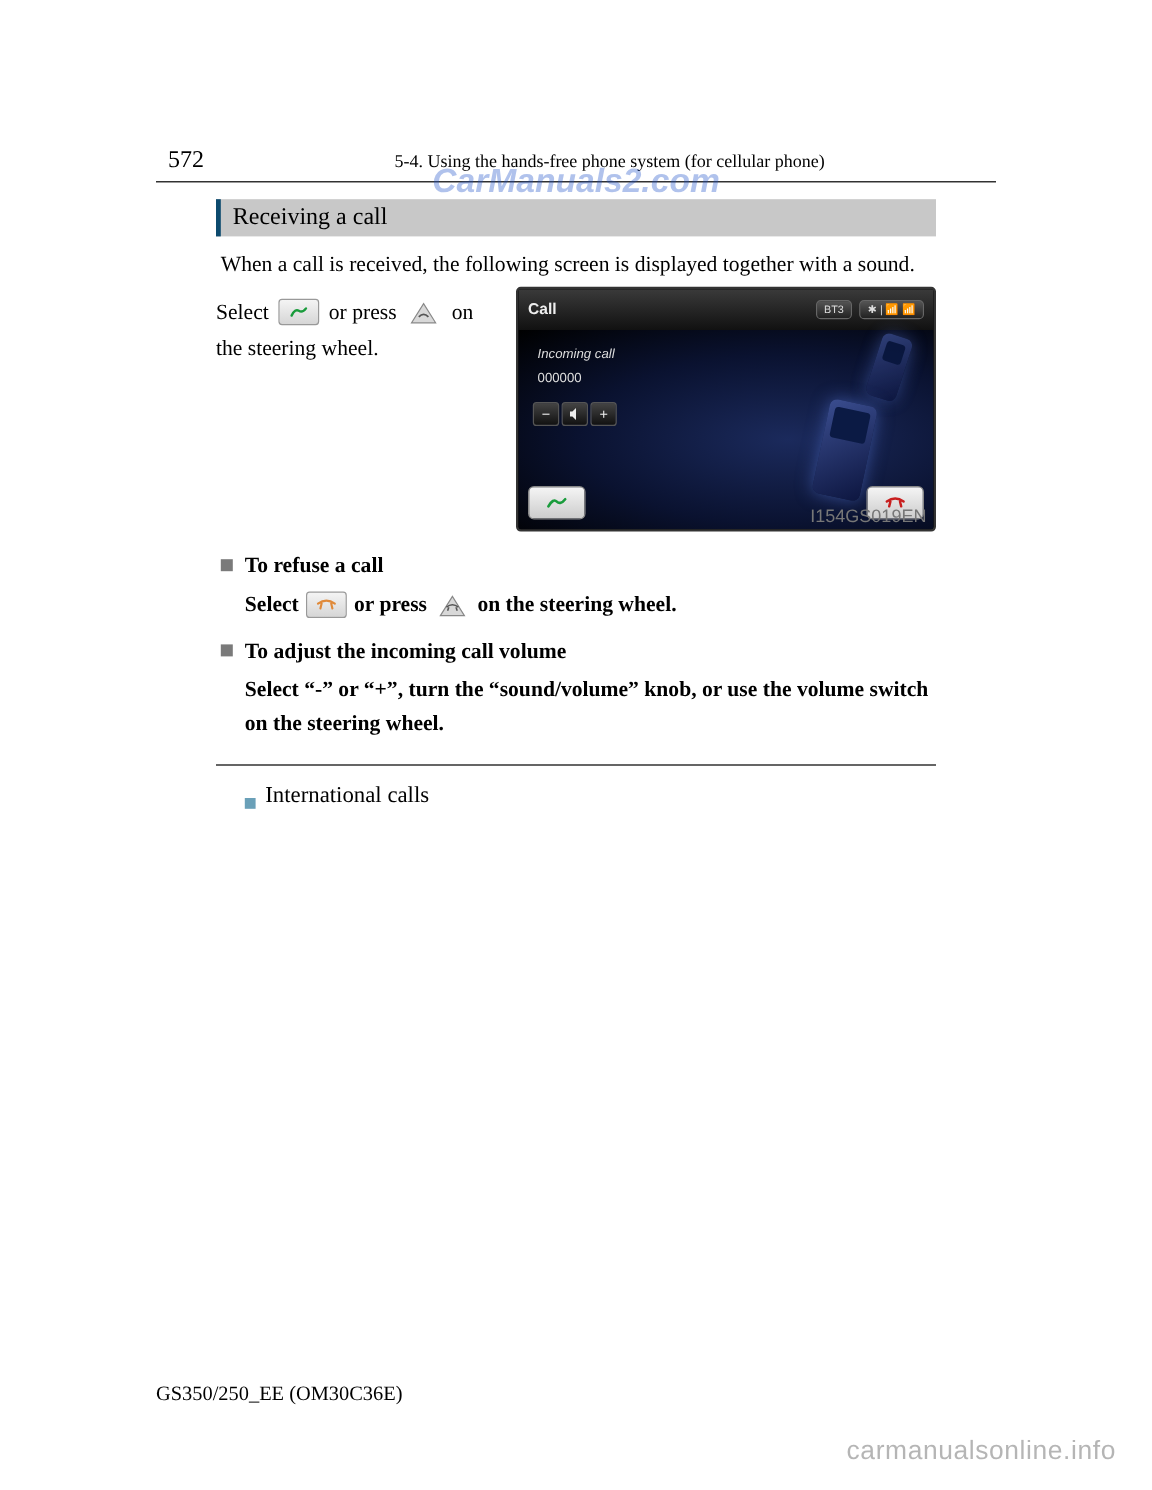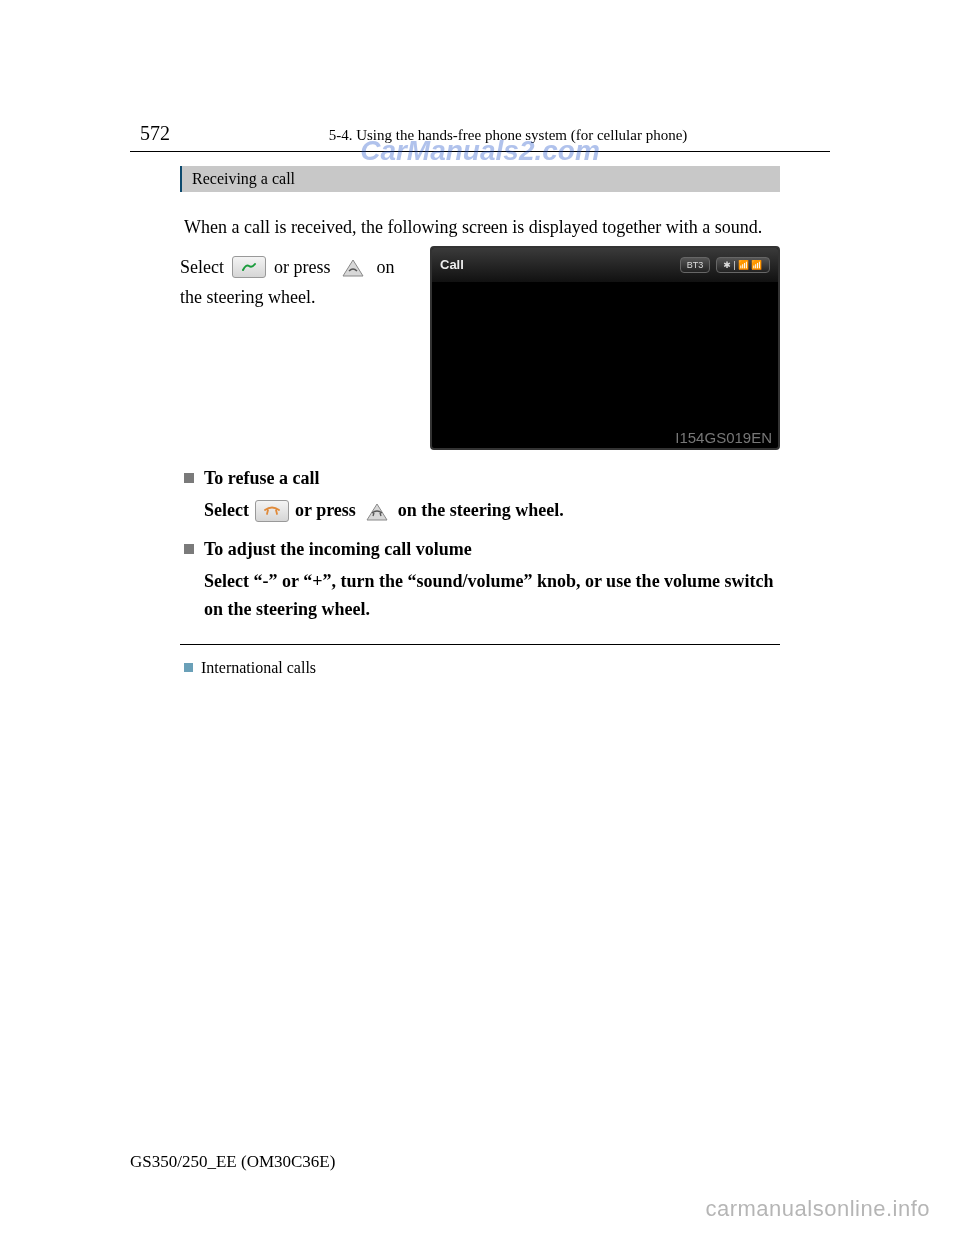--- a/index.html
+++ b/index.html
@@ -61,24 +61,24 @@
   hr.rule {
     border: none;
     border-top: 1.5px solid #000;
     margin: 0;
   }
   .content {
     padding: 14px 50px 0 50px;
   }
   .section-heading {
     background: #c8c8c8;
-    border-left: 2px solid #0c4a6e;
+    border-left: 4px solid #0c4a6e;
     padding: 4px 10px;
-    font-size: 16px;
-    margin-bottom: 22px;
+    font-size: 20px;
+    margin-bottom: 10px;
   }
   .intro {
     font-size: 18px;
     line-height: 1.55;
     text-align: justify;
     margin: 0 4px 10px 4px;
   }
   .select-row {
     display: flex;
     gap: 20px;
@@ -242,22 +242,23 @@
   }
   .sub-body.plain { display:block; }
 
   hr.thin {
     border:none;
     border-top: 1px solid #000;
     margin: 20px 0 14px 0;
   }
   .note-block { padding: 0 4px; }
   .note-head {
-    display:flex; align-items:center; gap:8px;
-    font-size: 16px;
+    display:flex; align-items:flex-end; gap:8px;
+    font-size: 19px;
+    margin-left: 20px;
   }
   .note-head .sq2 { width:9px; height:9px; background:#6aa0b8; display:inline-block; }
   .note-body {
     font-size: 16px;
     line-height: 1.45;
     margin: 6px 0 0 18px;
   }
   .footer {
     position: absolute;
     left: 0;
@@ -305,20 +306,47 @@
         </div>
         <div>the steering wheel.</div>
       </div>
 
       <div class="screenshot">
         <div class="ss-top">
           <span class="label">Call</span>
           <span class="ss-chip">BT3</span>
           <span class="ss-chip">✱ | 📶  📶</span>
         </div>
+        <div class="ss-body">
+          <div class="ss-inc">Incoming call</div>
+          <div class="ss-num">000000</div>
+          <div class="ss-vol">
+            <div class="ss-vbtn">−</div>
+            <div class="ss-vbtn">
+              <svg width="12" height="12" viewBox="0 0 12 12">
+                  <path d="M2 4 H4 L7 1 V11 L4 8 H2 Z" fill="#eee"></path>
+                </svg>
+            </div>
+            <div class="ss-vbtn">+</div>
+          </div>
+          <div class="ss-phone small"></div>
+          <div class="ss-phone big"></div>
+          <div class="ss-bottom">
+            <div class="ss-callbtn ss-accept">
+              <svg width="18" height="12" viewBox="0 0 18 12">
+                  <path d="M2 9 Q6 2 9 5 Q12 8 16 3" stroke="#1a9c3c" stroke-width="2.2" fill="none" stroke-linecap="round"></path>
+                </svg>
+            </div>
+            <div class="ss-callbtn ss-reject">
+              <svg width="18" height="12" viewBox="0 0 18 12">
+                  <path d="M2 5 Q9 0 16 5 M5 5 L4 9 M13 5 L14 9" stroke="#c81e1e" stroke-width="2" fill="none" stroke-linecap="round"></path>
+                </svg>
+            </div>
+          </div>
+        </div>
         <div class="ss-code">I154GS019EN</div>
       </div>
     </div>
 
     <div class="sub-list">
       <div class="sub-item">
         <div class="sub-head">
           <span class="square"></span>
           <span>To refuse a call</span>
         </div>

